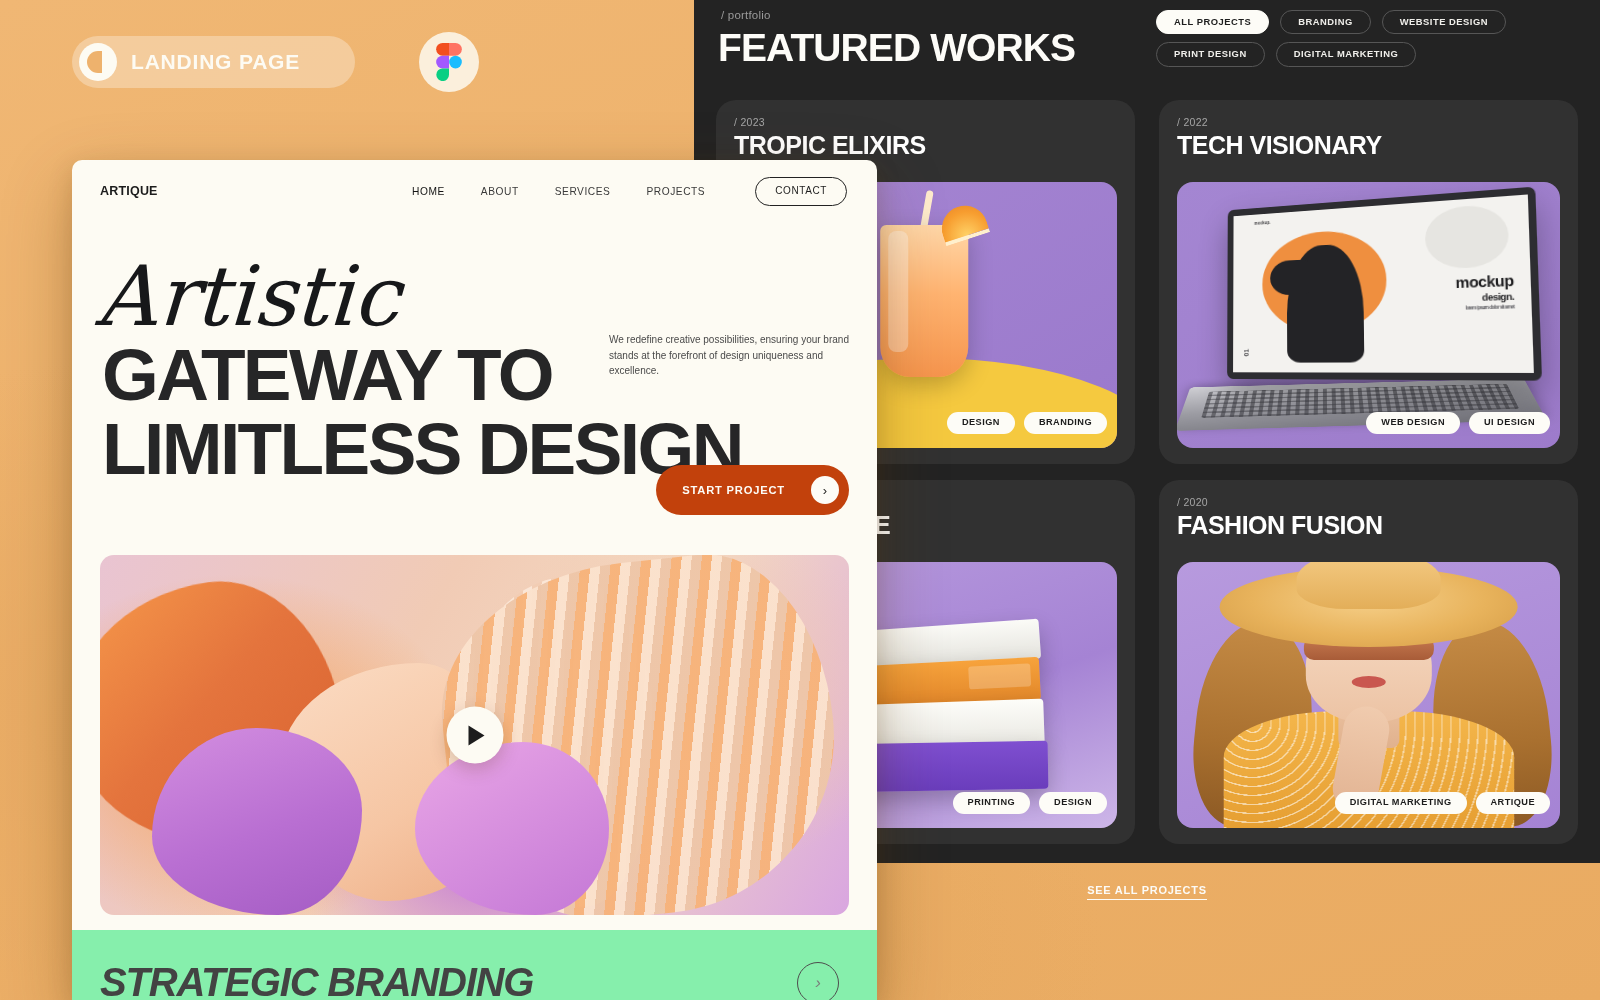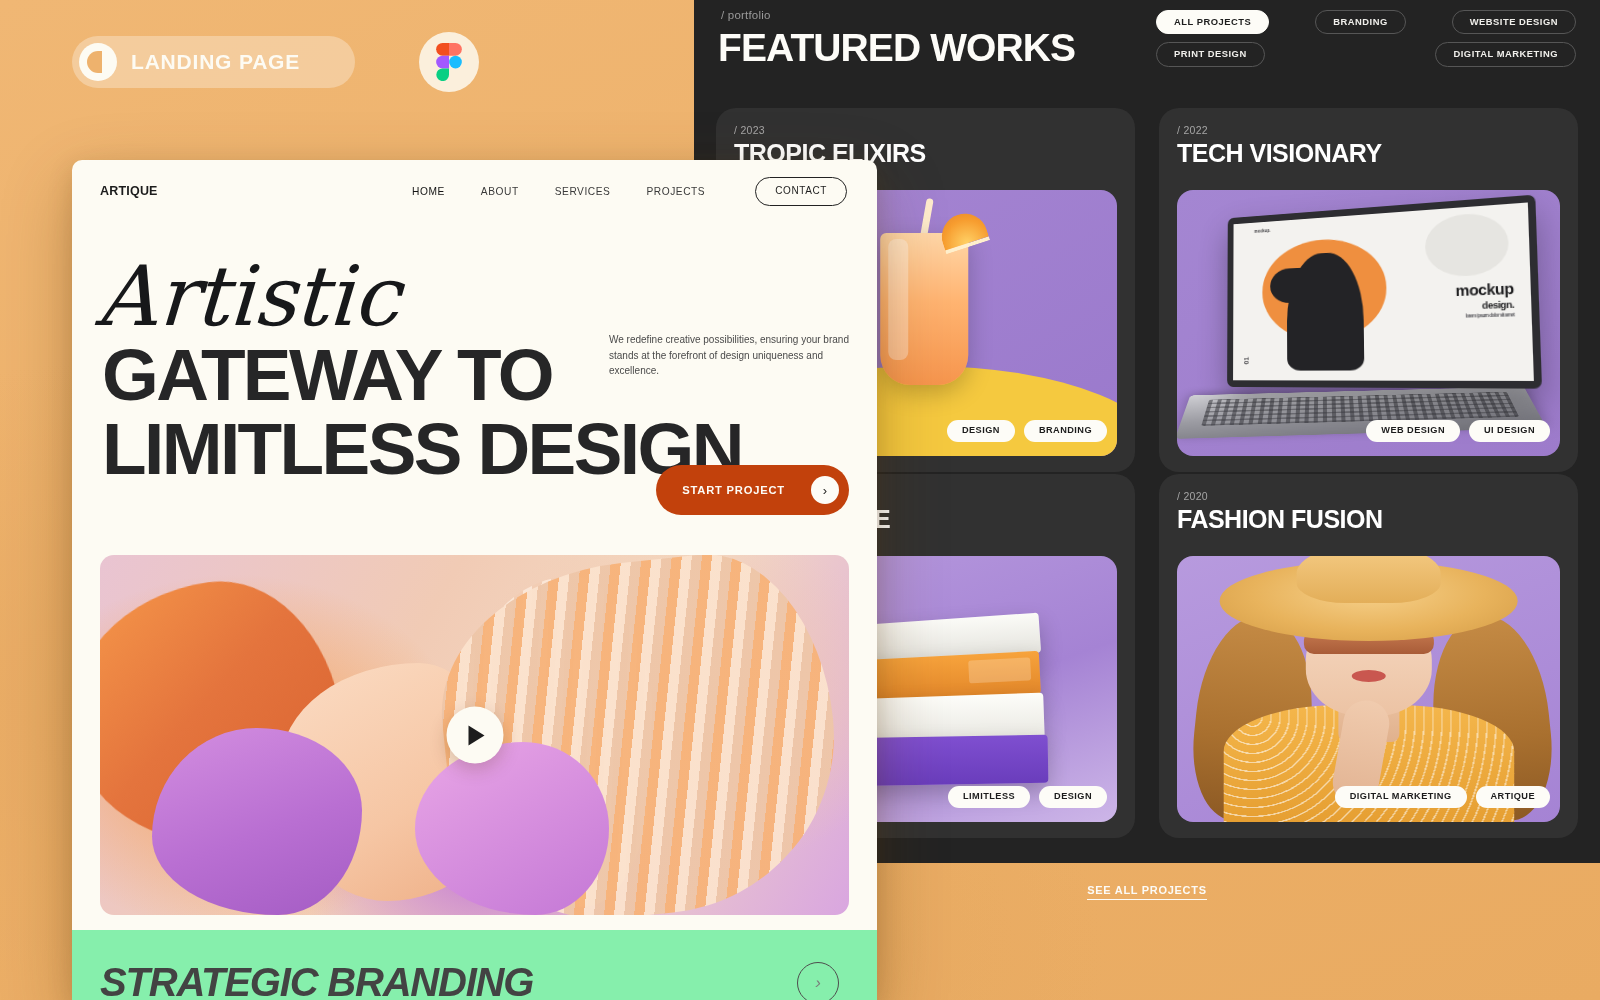--- a/index.html
+++ b/index.html
@@ -30,40 +30,40 @@
     font-size: 11.5px; color: #9a9a9a; letter-spacing: .2px;
   }
   .pf-title {
     position: absolute; left: 24px; top: 28px;
     font-size: 39px; font-weight: 700; color: #fdfcf8;
     letter-spacing: -0.9px; line-height: 1;
   }
   .pf-filters {
     position: absolute; right: 24px; top: 10px;
     width: 420px;
-    display: flex; flex-wrap: wrap; justify-content: space-between;
-    gap: 8px 24px;
+    display: flex; flex-wrap: wrap; justify-content: flex-start;
+    gap: 8px 11px;
   }
   .chip {
     border-radius: 999px;
     font-size: 9.4px; font-weight: 700; letter-spacing: .5px;
     padding: 6px 17px 7px;
     border: 1px solid #565656;
     color: #f0efeb; background: transparent;
     white-space: nowrap; line-height: 1;
   }
   .chip.active {
     background: #fdfcf7; color: #1d1d1d; border-color: #fdfcf7;
   }
 
   .cards {
-    position: absolute; left: 22px; top: 108px;
+    position: absolute; left: 22px; top: 100px;
     width: 862px;
     display: grid; grid-template-columns: 1fr 1fr;
-    gap: 2px 24px;
+    gap: 16px 24px;
   }
   .card {
     position: relative;
     background: #313131;
     border-radius: 20px;
     height: 364px;
     padding: 16px 18px 0;
     overflow: hidden;
   }
   .card-year {
@@ -531,21 +531,21 @@
       <div class="card">
         <div class="card-year">/ 2021</div>
         <div class="card-title">BOOKSTORE</div>
         <div class="card-media art-books">
           <div class="bk bk1"></div>
           <div class="bk bk2"></div>
           <div class="bk bk3"></div>
           <div class="bk bk4"></div>
         </div>
         <div class="card-tags">
-          <div class="tag">LIMITLESS</div>
+          <div class="tag">PRINTING</div>
           <div class="tag">DESIGN</div>
         </div>
       </div>
 
       <div class="card">
         <div class="card-year">/ 2020</div>
         <div class="card-title">FASHION FUSION</div>
         <div class="card-media art-fashion">
           <div class="hair-l"></div>
           <div class="hair-r"></div>

